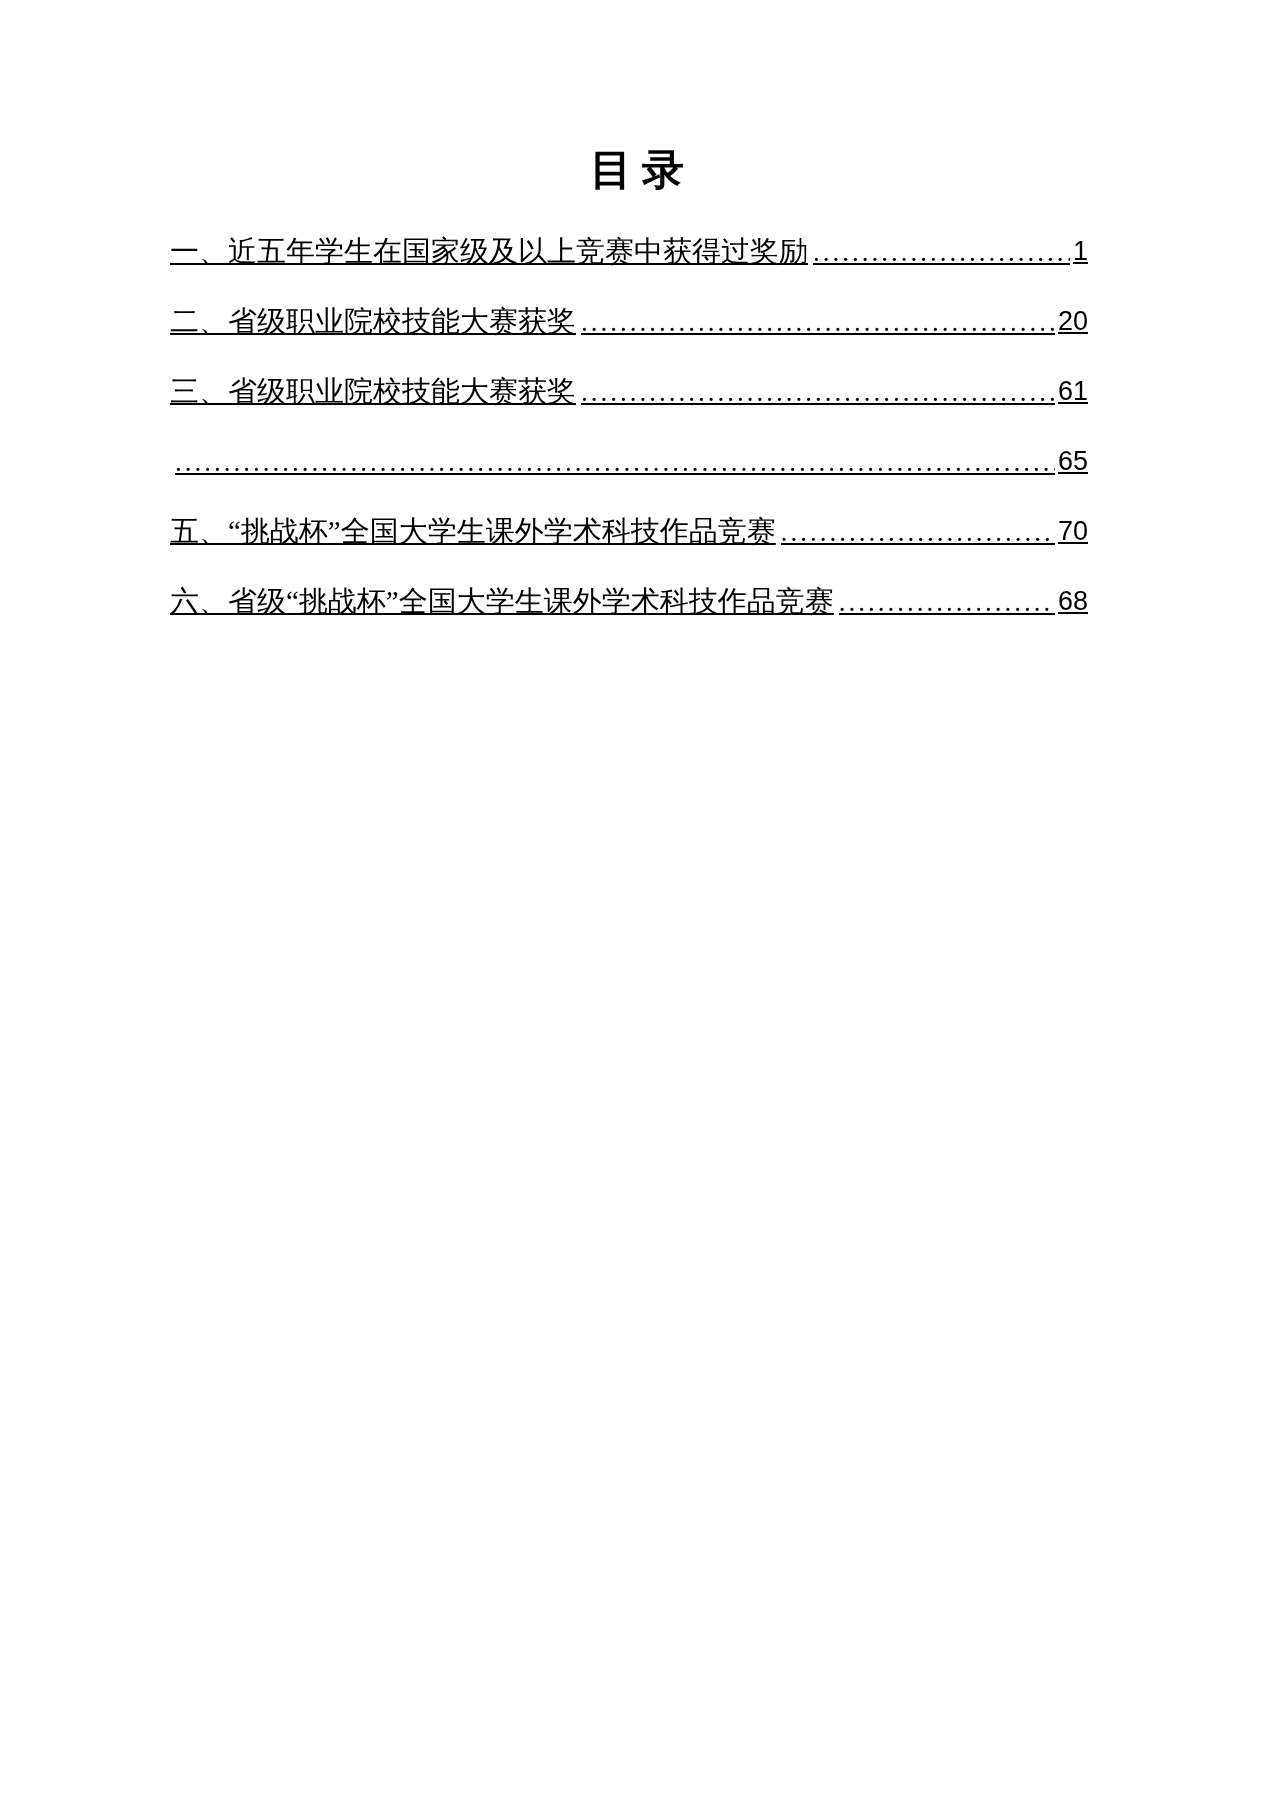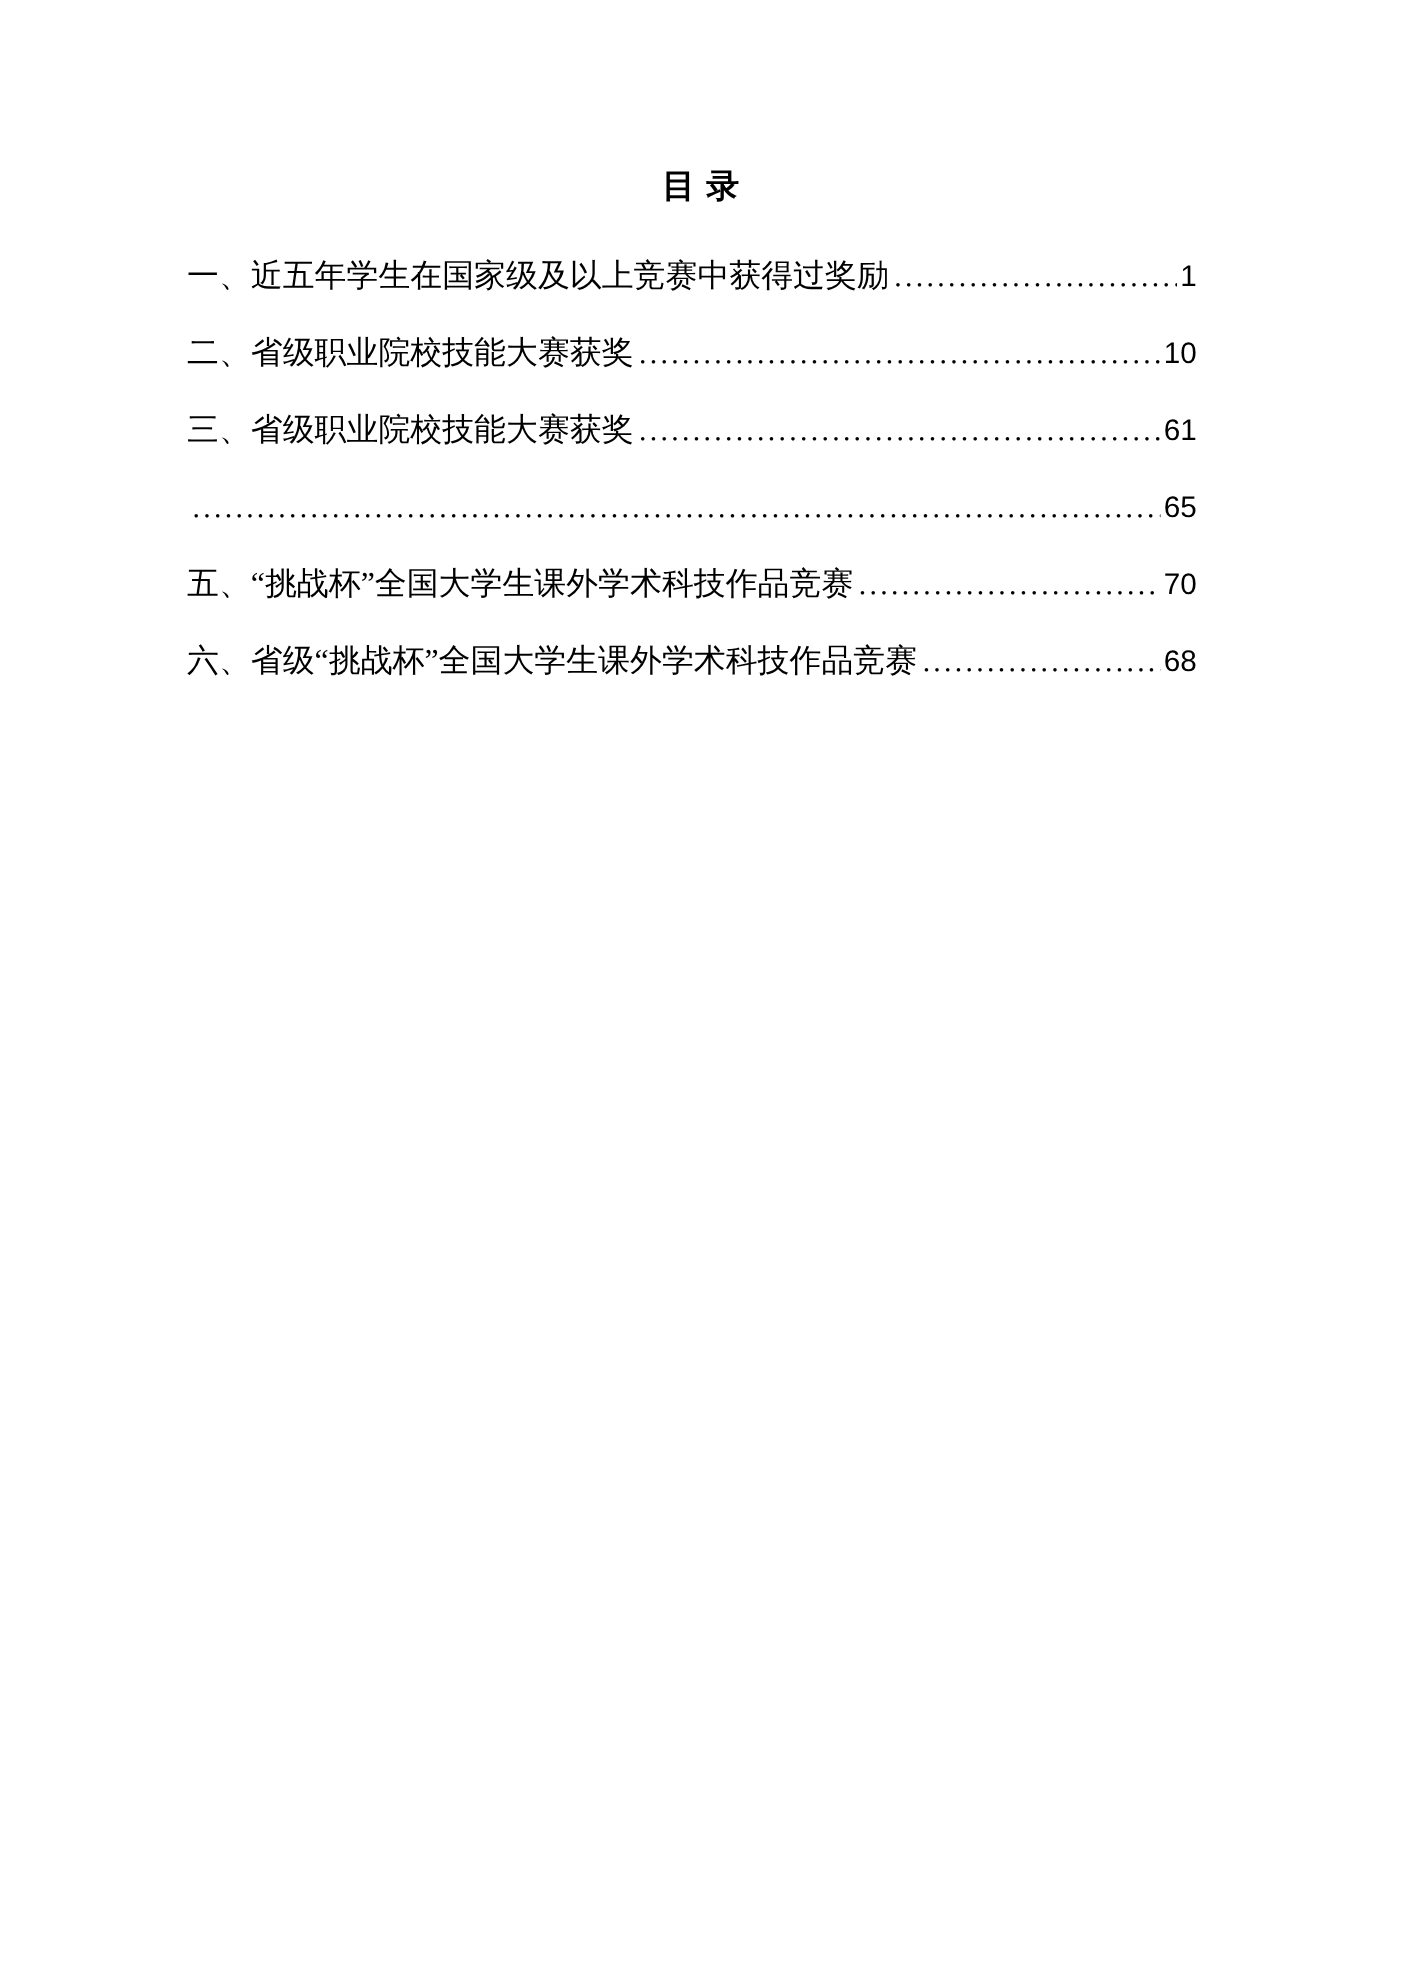--- a/index.html
+++ b/index.html
@@ -13,39 +13,40 @@
     color: #000000;
   }
   .page {
     position: absolute;
     inset: 0;
     background: #ffffff;
   }
   .toc-title {
     margin-top: 138px;
     text-align: center;
-    font-size: 30px;
+    font-size: 42px;
     font-weight: 700;
     letter-spacing: 10px;
     text-indent: 10px; 
     line-height: 64px;
     font-family: "Liberation Serif", serif;
   }
   .toc {
     margin-top: 14px;
     margin-left: 170px;
     width: 918px;
   }
   .toc-row {
     display: flex;
     align-items: flex-start;
     height: 70px;
     line-height: 70px;
     font-size: 29px;
     cursor: pointer;
+    text-decoration: underline;
   }
   .toc-label {
     white-space: nowrap;
     flex: 0 0 auto;
   }
   .toc-dots {
     flex: 1 1 auto;
     overflow: hidden;
     white-space: nowrap;
     margin-left: 5px;
@@ -76,21 +77,21 @@
 
     <div class="toc-row">
       <span class="toc-label">一、近五年学生在国家级及以上竞赛中获得过奖励</span>
       <span class="toc-dots"></span>
       <span class="toc-page">1</span>
     </div>
 
     <div class="toc-row">
       <span class="toc-label">二、省级职业院校技能大赛获奖</span>
       <span class="toc-dots"></span>
-      <span class="toc-page">10</span>
+      <span class="toc-page">20</span>
     </div>
 
     <div class="toc-row">
       <span class="toc-label">三、省级职业院校技能大赛获奖</span>
       <span class="toc-dots"></span>
       <span class="toc-page">61</span>
     </div>
 
     <div class="toc-row">
       <span class="toc-dots"></span>

